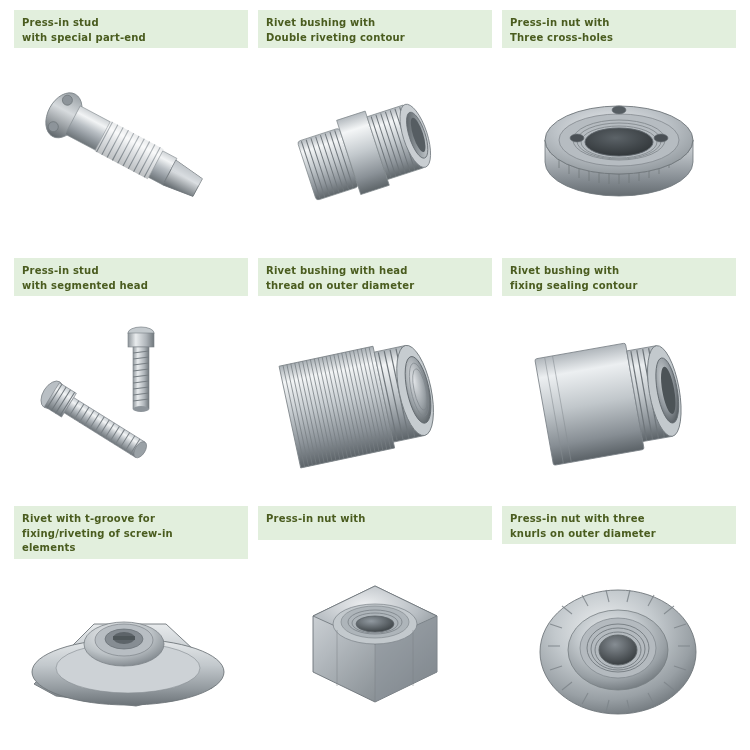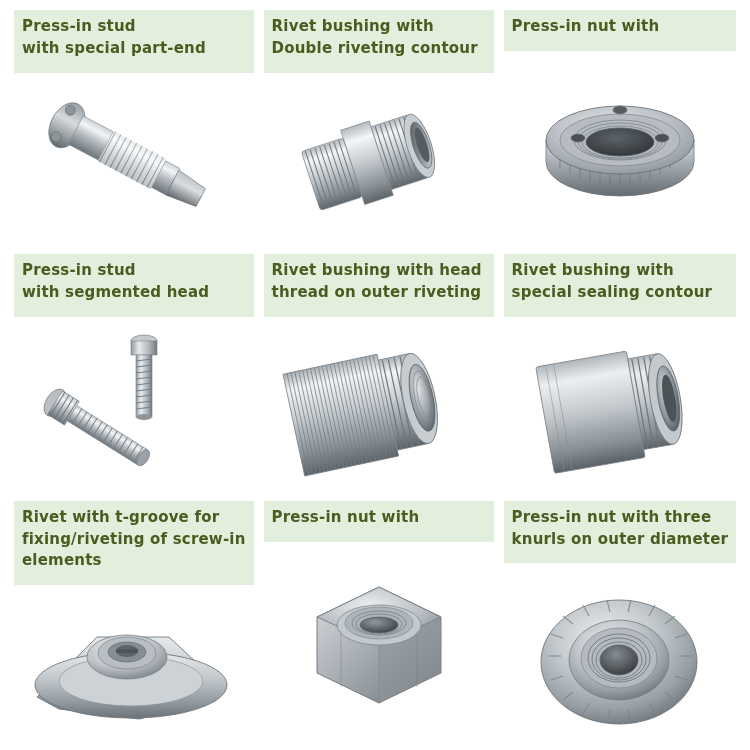--- a/index.html
+++ b/index.html
@@ -30,25 +30,25 @@
     height: 740px;
   }
   .cell {
     display: flex;
     flex-direction: column;
     align-items: stretch;
   }
   .caption {
     background: #e2efdd;
     color: #4a5c1f;
-    font-size: 15px;
+    font-size: 10px;
     font-weight: bold;
     line-height: 1.45;
     letter-spacing: 0.2px;
-    padding: 6px 8px 13px 8px;
+    padding: 6px 8px 3px 8px;
     min-height: 34px;
     box-sizing: border-box;
   }
   .caption .line {
     display: block;
     white-space: nowrap;
   }
   .figure {
     flex: 1 1 auto;
     position: relative;
@@ -170,20 +170,21 @@
             <ellipse cx="150" cy="83" rx="8" ry="24" fill="url(#boreG2)" stroke="#646b70" stroke-width="0.8"></ellipse>
             <ellipse cx="151" cy="83" rx="5" ry="18" fill="#565d62"></ellipse>
           </g>
         </svg>
       </div>
     </div>
 
     <div class="cell">
       <div class="caption">
         <span class="line">Press-in nut with</span>
+        <span class="line">Three cross-holes</span>
       </div>
       <div class="figure">
         <svg width="220" height="170" viewBox="0 0 220 170" aria-hidden="true">
           <defs>
             <linearGradient id="nutG3" x1="0" y1="0" x2="0" y2="1">
               <stop offset="0%" stop-color="#d9dde0"></stop>
               <stop offset="35%" stop-color="#aeb4b9"></stop>
               <stop offset="70%" stop-color="#868d93"></stop>
               <stop offset="100%" stop-color="#656c71"></stop>
             </linearGradient>
@@ -299,21 +300,21 @@
             </g>
             <ellipse cx="128" cy="110" rx="5" ry="9" fill="#9aa1a6" stroke="#6f767b" stroke-width="0.6"></ellipse>
           </g>
         </svg>
       </div>
     </div>
 
     <div class="cell">
       <div class="caption">
         <span class="line">Rivet bushing with head</span>
-        <span class="line">thread on outer riveting</span>
+        <span class="line">thread on outer diameter</span>
       </div>
       <div class="figure">
         <svg width="230" height="180" viewBox="0 0 230 180" aria-hidden="true">
           <defs>
             <linearGradient id="bushG5" x1="0" y1="0" x2="0" y2="1">
               <stop offset="0%" stop-color="#a9b0b5"></stop>
               <stop offset="16%" stop-color="#f3f5f6"></stop>
               <stop offset="45%" stop-color="#c7cdd1"></stop>
               <stop offset="78%" stop-color="#8a9197"></stop>
               <stop offset="100%" stop-color="#5c6368"></stop>
@@ -369,21 +370,21 @@
               <ellipse cx="161" cy="90" rx="6" ry="21"></ellipse>
             </g>
           </g>
         </svg>
       </div>
     </div>
 
     <div class="cell">
       <div class="caption">
         <span class="line">Rivet bushing with</span>
-        <span class="line">special sealing contour</span>
+        <span class="line">fixing sealing contour</span>
       </div>
       <div class="figure">
         <svg width="220" height="180" viewBox="0 0 220 180" aria-hidden="true">
           <defs>
             <linearGradient id="bushG6" x1="0" y1="0" x2="0" y2="1">
               <stop offset="0%" stop-color="#b0b6bb"></stop>
               <stop offset="18%" stop-color="#eceff1"></stop>
               <stop offset="50%" stop-color="#c1c7cb"></stop>
               <stop offset="82%" stop-color="#878e94"></stop>
               <stop offset="100%" stop-color="#5b6267"></stop>

